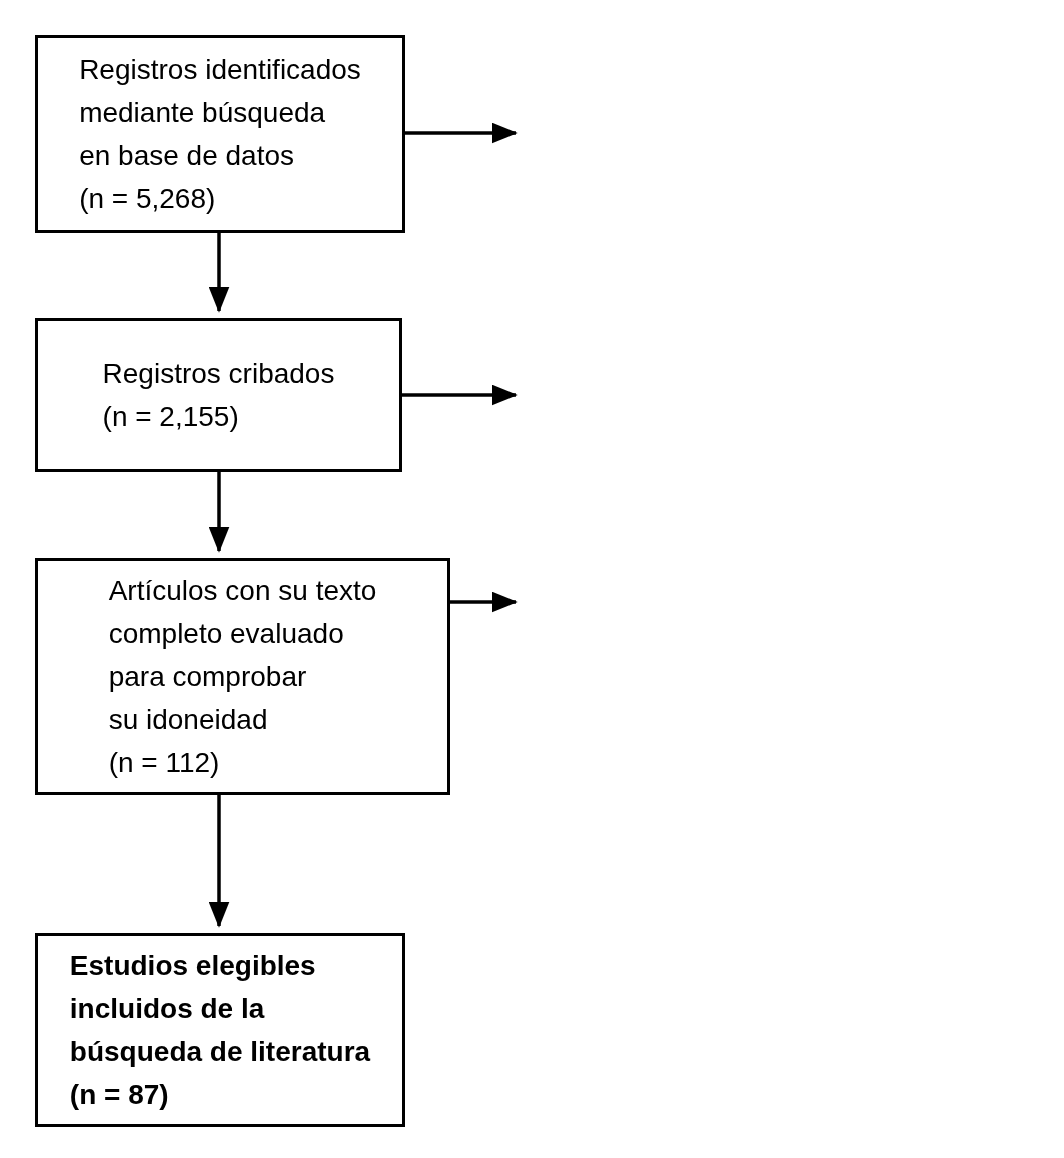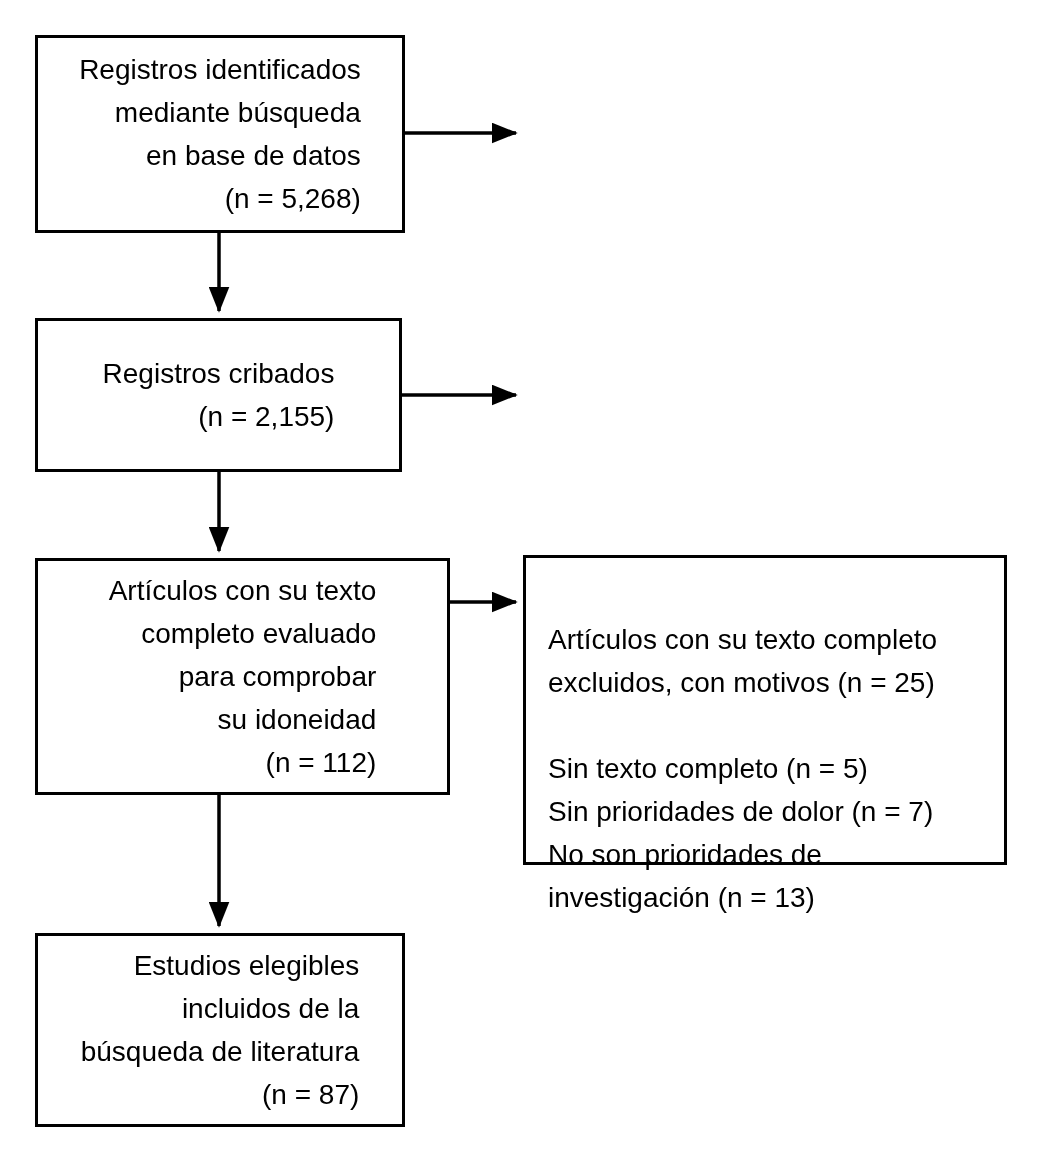--- a/index.html
+++ b/index.html
@@ -30,21 +30,21 @@
     border: 3px solid #000000;
     background: #ffffff;
     font-size: 28px;
     line-height: 43px;
     white-space: pre-line;
   }
   .box.center {
     display: flex;
     align-items: center;
     justify-content: center;
-    text-align: right;
+    text-align: left;
   }
   .box.topleft {
     text-align: left;
     padding: 17px 12px 0 22px;
   }
   .box-text {
     display: block;
   }
 </style>
 </head>
@@ -81,30 +81,21 @@
 
 
   <div class="box center" style="left:35px; top:558px; width:415px; height:237px;">
     <span class="box-text">Artículos con su texto
 completo evaluado
 para comprobar
 su idoneidad
 (n = 112)</span>
   </div>
 
-  <div class="box topleft" style="left:523px; top:555px; width:484px; height:310px;">
-    <span class="box-text">Artículos con su texto completo
-excluidos, con motivos (n = 25)
 
-Sin texto completo (n = 5)
-Sin prioridades de dolor (n = 7)
-No son prioridades de
-investigación (n = 13)</span>
-  </div>
-
-  <div class="box center" style="left:35px; top:933px; width:370px; height:194px;">
+  <div class="box center" style="left:35px; top:933px; width:370px; height:194px;font-weight:bold;">
     <span class="box-text">Estudios elegibles
 incluidos de la
 búsqueda de literatura
 (n = 87)</span>
   </div>
 
 </div>
 
 </body></html>

